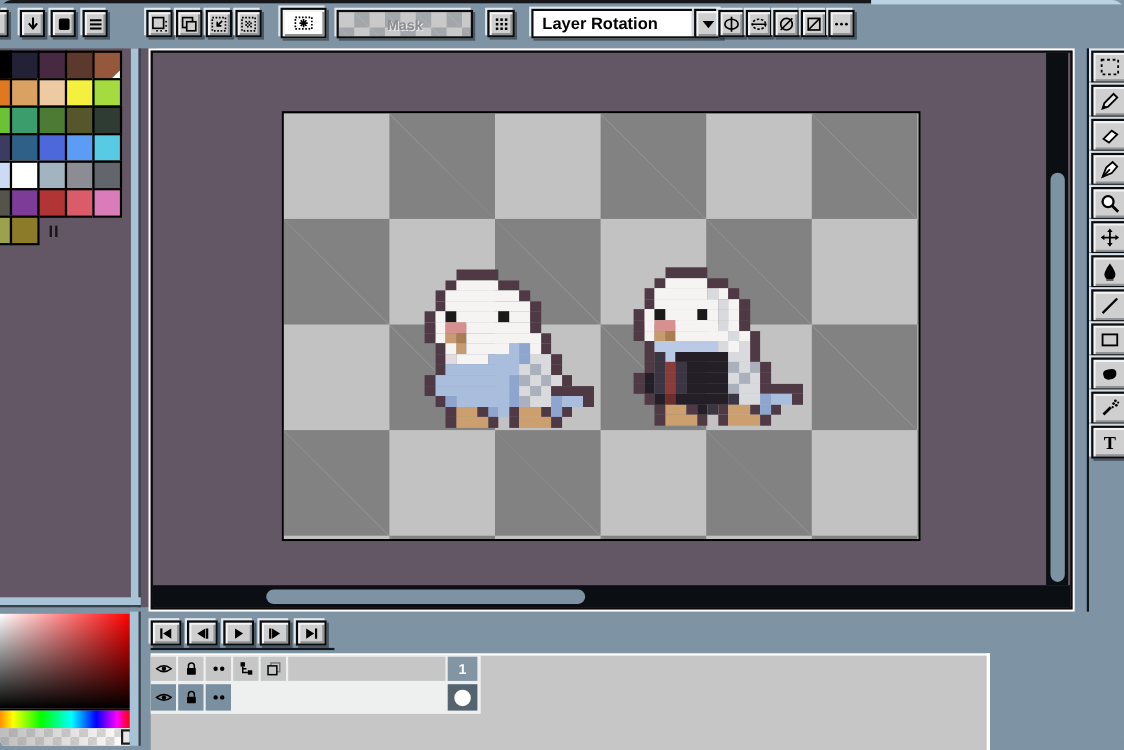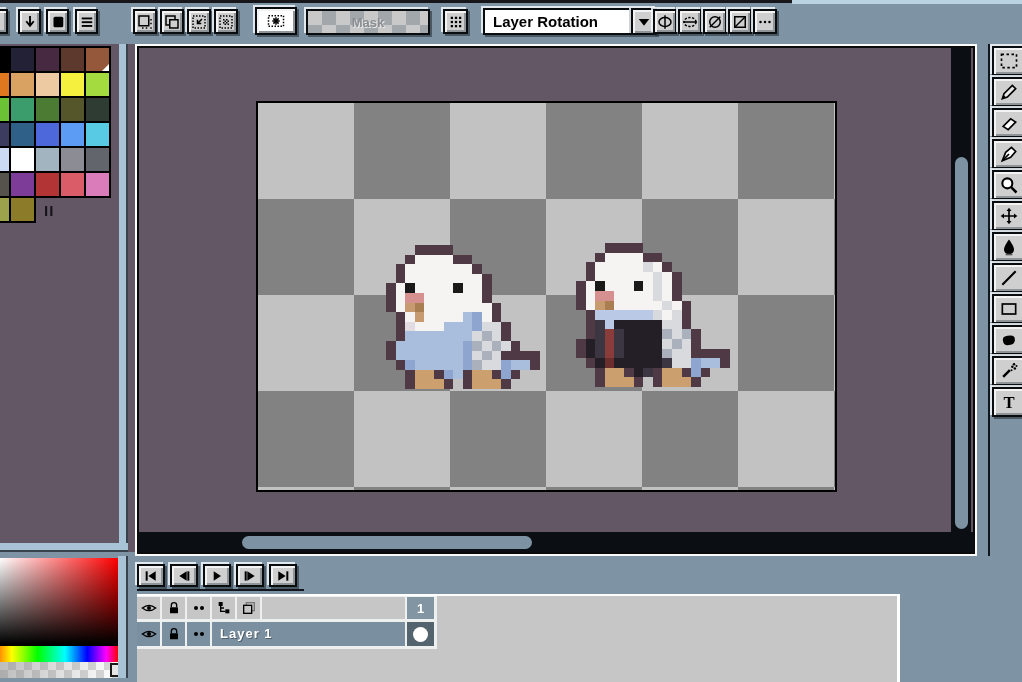--- a/index.html
+++ b/index.html
@@ -1,20 +1,21 @@
 <!DOCTYPE html>
 <html><head>
 <meta charset="utf-8">
 <style>
   * { box-sizing: border-box; margin: 0; padding: 0; }
   html,body { background:#7e93a3; }
   #root {
     position: relative; width: 1022px; height: 682px;
     background: #7e93a3; overflow: hidden;
     font-family: "Liberation Sans", sans-serif;
+    border-radius: 11px;
   }
   .abs { position: absolute; }
   
   .btn {
     position: absolute; height: 25px; background: #cfcfcf;
     border: 2px solid #0a0d10;
     box-shadow: inset 2px 2px 0 #f3f3f3, inset -2px -2px 0 #8f9499,
                 2px 2px 0 rgba(30,40,48,.55), -2px -2px 0 rgba(242,248,252,.85);
     display: flex; align-items: center; justify-content: center;
   }
@@ -772,20 +773,19 @@
       <div class="lcell row-bg" style="left:50px;top:26px;height:24px">
           <span class="ic ic16">
             <svg viewBox="0 0 24 24" width="100%" height="100%">
               <g fill="#000">
                 <circle cx="7.5" cy="12" r="3"></circle>
                 <circle cx="16.5" cy="12" r="3"></circle>
               </g>
             </svg>
           </span>
         </div>
-      <div id="layer-name">Layer 1</div>
       <div id="layer-thumb">
           <span class="dot"></span>
         </div>
     </div>
   </div>
 
 </div>
 
 </body></html>

